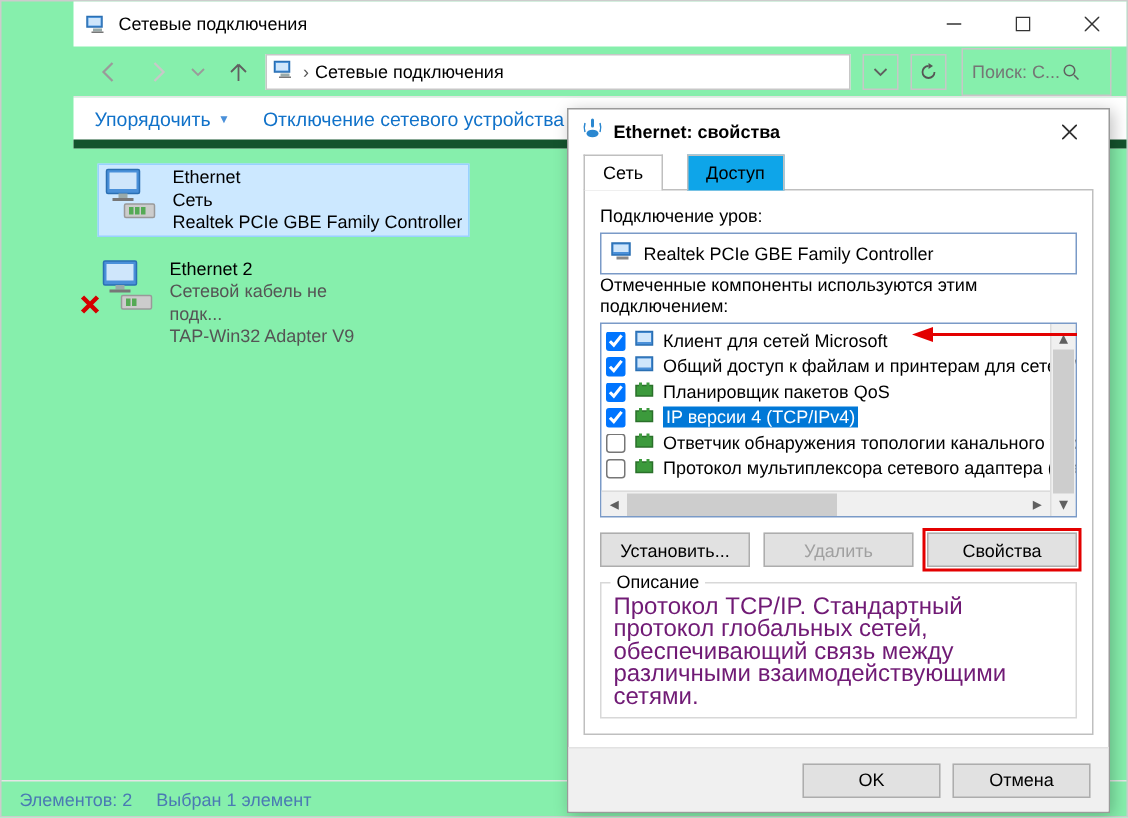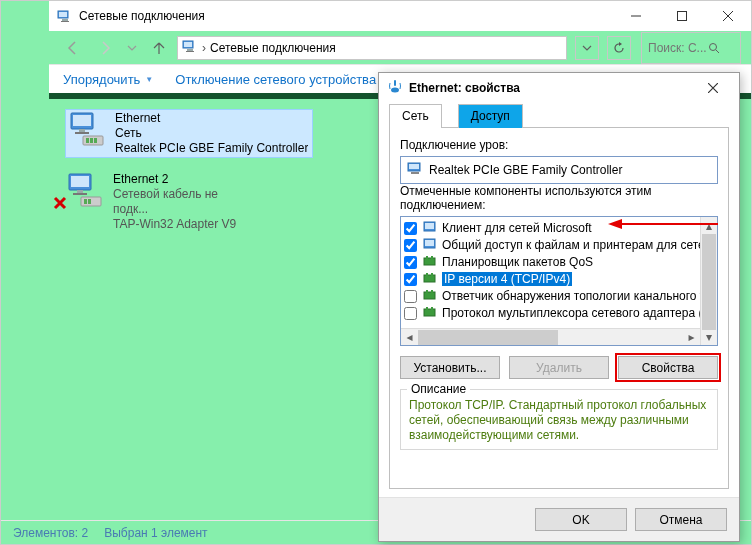--- a/index.html
+++ b/index.html
@@ -75,21 +75,21 @@
   .vscroll { position: absolute; right: 0; top: 0; bottom: 0; width: 17px; background: #f0f0f0; border-left: 1px solid #dcdcdc; display: flex; flex-direction: column; }
   .vscroll .arr { height: 17px; display: flex; align-items: center; justify-content: center; color: #606060; }
   .vscroll .track { flex: 1; position: relative; }
   .vscroll .thumb { position: absolute; left: 1px; right: 1px; top: 0; height: 96px; background: #cdcdcd; }
 
   .btnrow3 { display: flex; justify-content: space-between; margin-top: 10px; gap: 8px; }
   .btnrow3 .btn { width: 100px; min-width: 0; }
 
   .grp { border: 1px solid #d8d8d8; margin-top: 10px; padding: 8px 8px 6px; position: relative; }
   .grp .cap { position: absolute; top: -8px; left: 6px; background: #fff; padding: 0 4px; font-size: 12px; }
-  .grp .body { font-size: 12px; color: #4d7c0f; line-height: 15px; }
+  .grp .body { font-size: 16px; color: #701a75; line-height: 15px; }
 
   .dlg-bb { height: 44px; border-top: 1px solid #e2e2e2; background: #f0f0f0; display: flex; align-items: center; justify-content: flex-end; padding: 0 12px; gap: 8px; }
   .dlg-bb .btn { width: 80px; }
 
   .arrow-callout { position: absolute; left: 218px; top: 88px; pointer-events: none; }
 </style>
 </head>
 <body>
 
 <div class="window">

